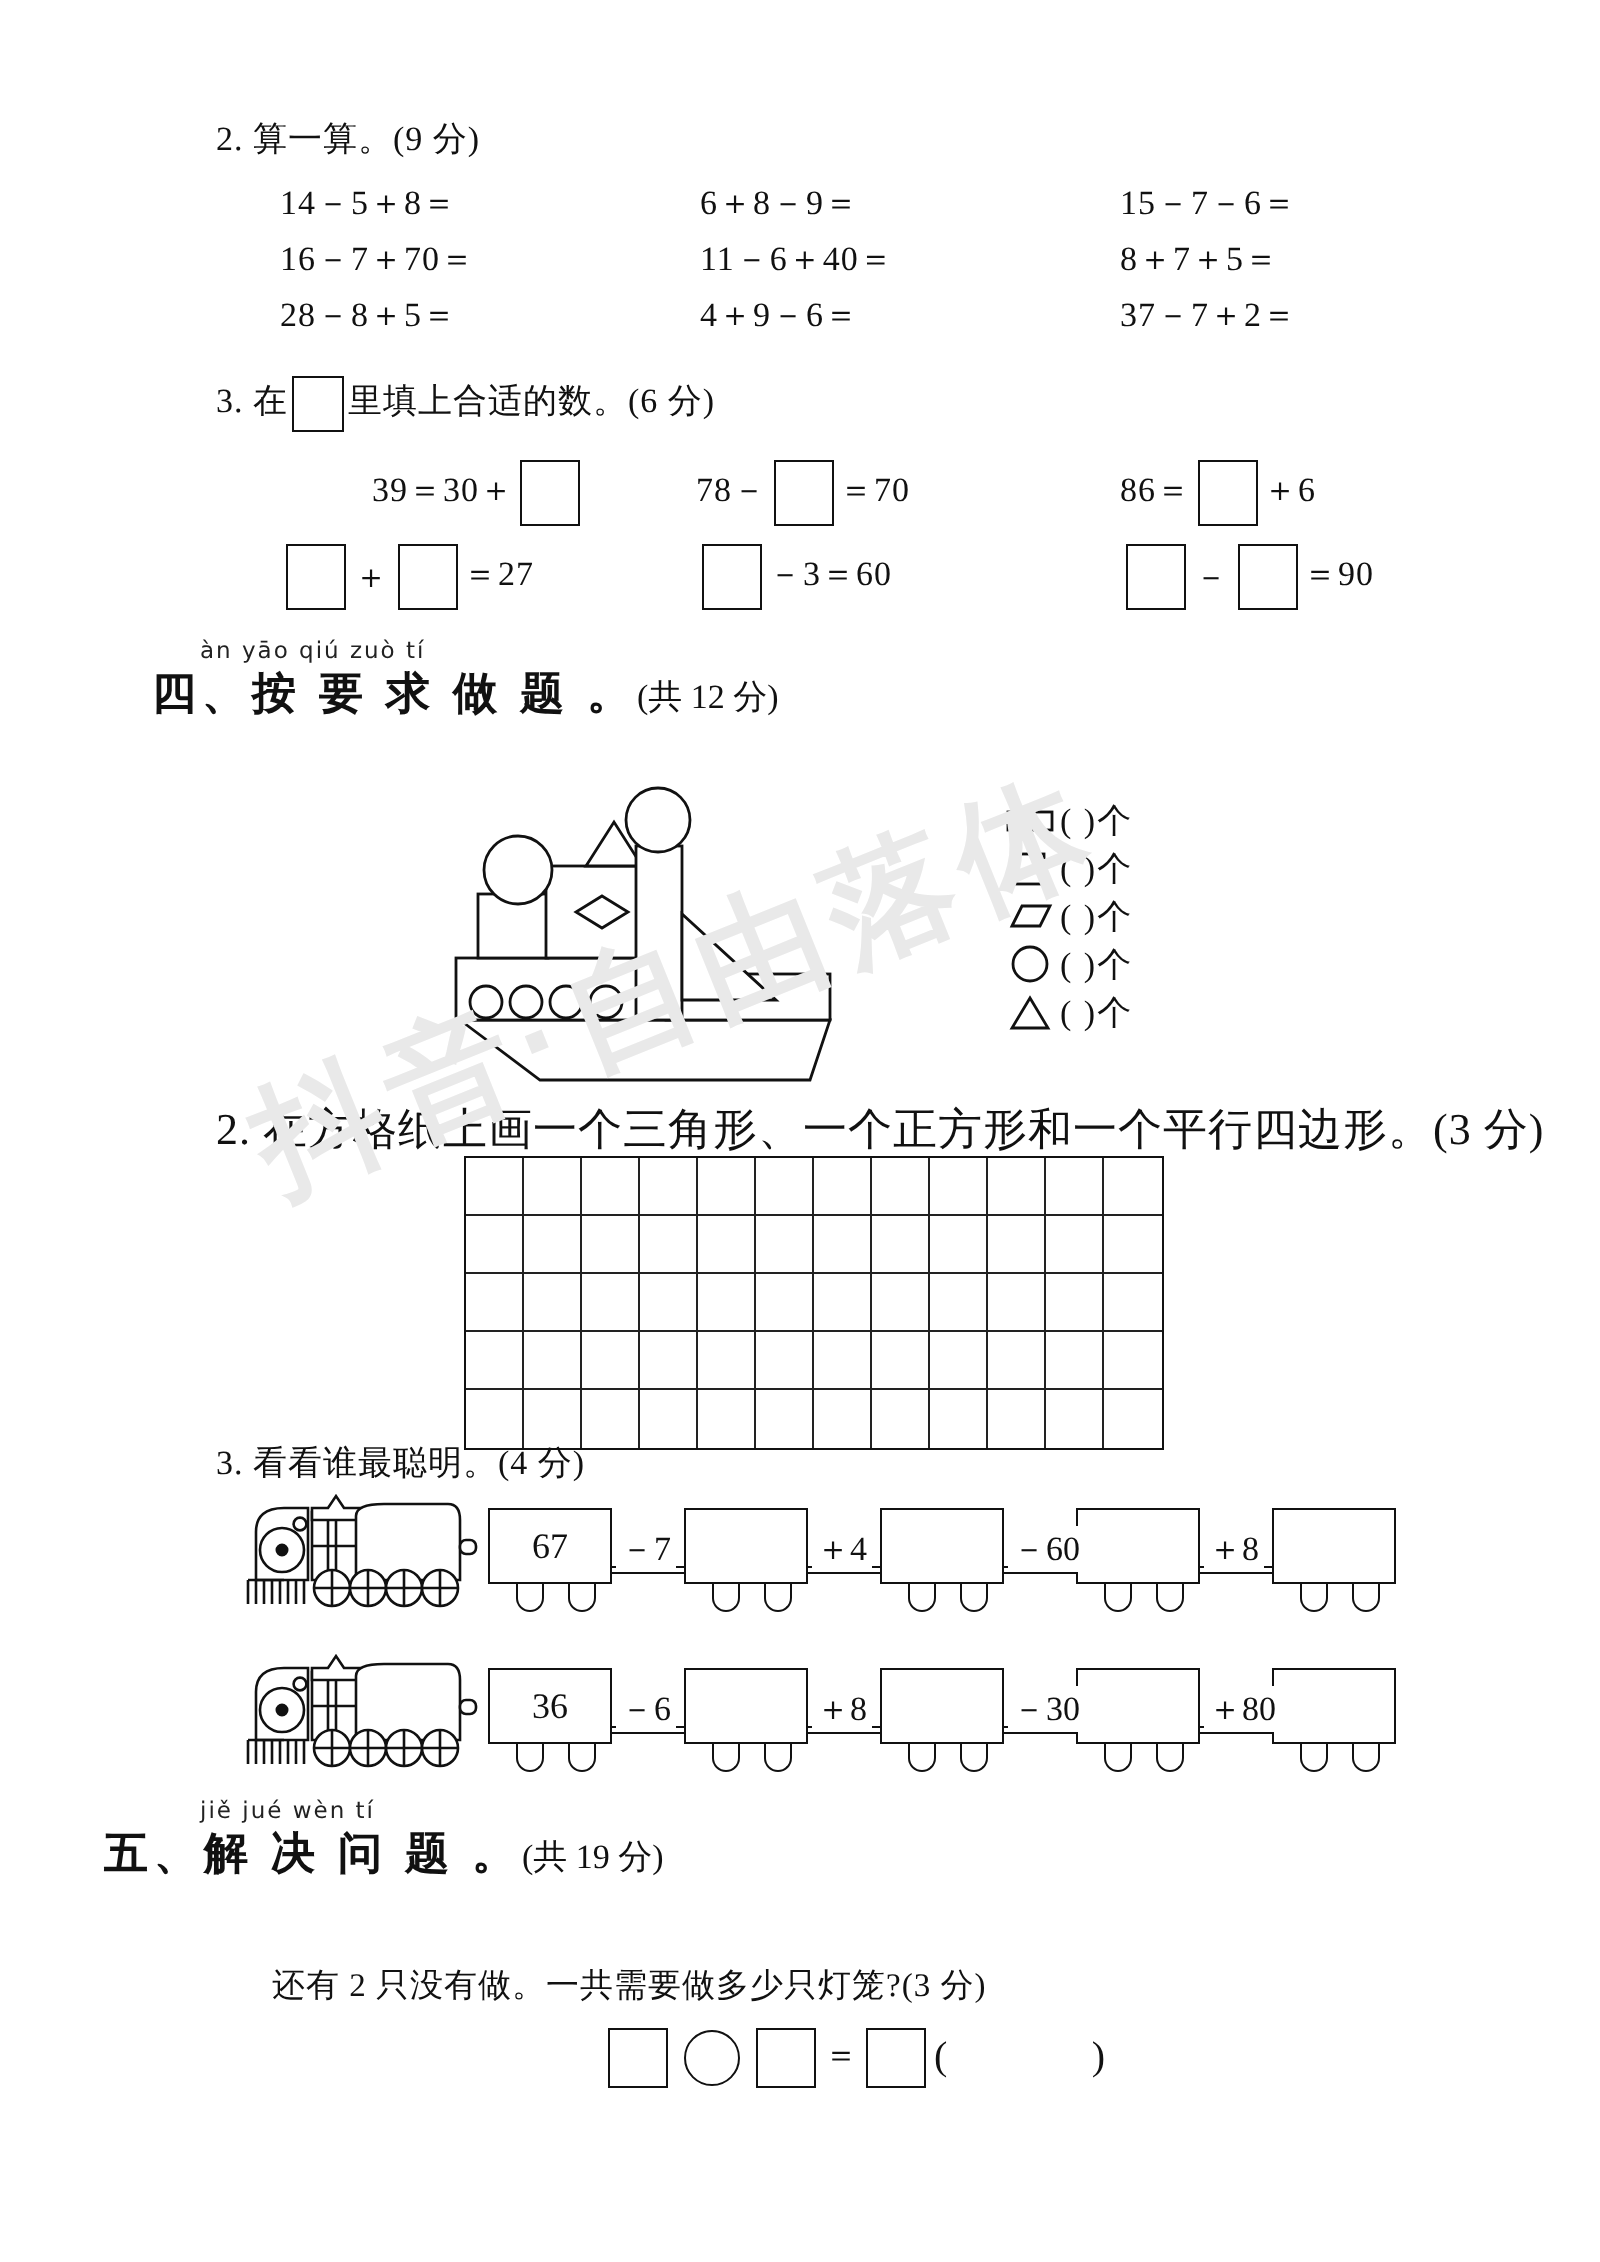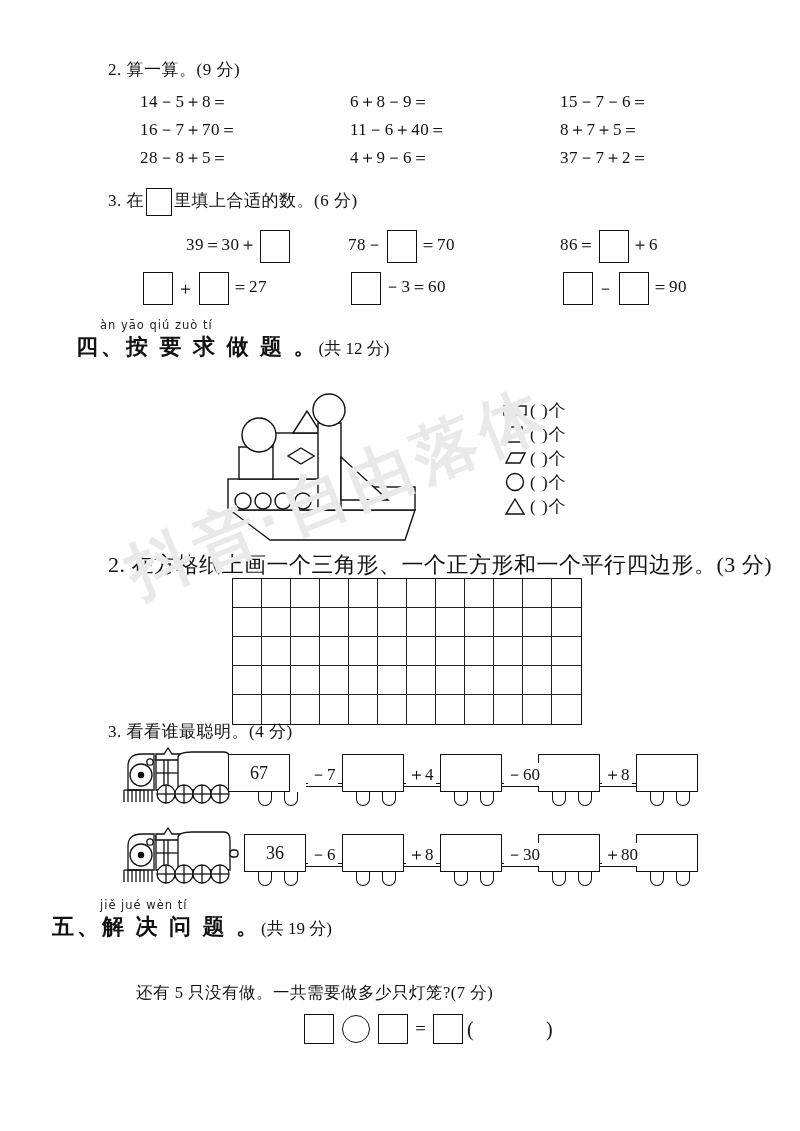--- a/index.html
+++ b/index.html
@@ -376,21 +376,21 @@
           <line x1="8" y1="42" x2="8" y2="54"></line>
           <line x1="12" y1="42" x2="12" y2="54"></line>
           <line x1="16" y1="42" x2="16" y2="54"></line>
           <line x1="20" y1="42" x2="20" y2="54"></line>
           <line x1="24" y1="42" x2="24" y2="54"></line>
           <line x1="28" y1="42" x2="28" y2="54"></line>
           <line x1="32" y1="42" x2="32" y2="54"></line>
           <rect x="110" y="22" width="8" height="7" rx="3"></rect>
         </g>
       </svg>
-      <div class="wagon" style="left: 108px; top: 6px; width: 62px; height: 38px;">67</div>
+      <div class="wagon" style="left: 124px; top: 6px; width: 62px; height: 38px;">67</div>
       <div class="wheel" style="left: 138px; top: 44px;"></div>
       <div class="wheel" style="left: 164px; top: 44px;"></div>
       <div class="coupler" style="left: 186px; top: 35px; width: 36px;"></div>
       <div class="op" style="left: 188px; top: 15px;">－7</div>
       <div class="wagon" style="left: 222px; top: 6px; width: 62px; height: 38px;"></div>
       <div class="wheel" style="left: 236px; top: 44px;"></div>
       <div class="wheel" style="left: 262px; top: 44px;"></div>
       <div class="coupler" style="left: 284px; top: 35px; width: 36px;"></div>
       <div class="op" style="left: 286px; top: 15px;">＋4</div>
       <div class="wagon" style="left: 320px; top: 6px; width: 62px; height: 38px;"></div>
@@ -466,20 +466,20 @@
       <div class="wagon" style="left: 516px; top: 6px; width: 62px; height: 38px;"></div>
       <div class="wheel" style="left: 530px; top: 44px;"></div>
       <div class="wheel" style="left: 556px; top: 44px;"></div>
     </div>
 
   <div class="pinyin" style="left:100px;top:898px;">jiě  jué  wèn   tí</div>
   <div class="sec-title" style="left:52px;top:912px;">
     <span>五、解 决 问 题 。</span><span class="sec-score">(共 19 分)</span>
   </div>
 
-  <div class="qhead" style="left:136px;top:982px;font-size:16.5px;">还有 5 只没有做。一共需要做多少只灯笼?(7 分)</div>
+  <div class="qhead" style="left:136px;top:982px;font-size:16.5px;">还有 2 只没有做。一共需要做多少只灯笼?(3 分)</div>
 
   <div class="ans-row" style="left:300px;top:1014px;">
     <span class="box box-ans"></span><span class="circ-op"></span><span class="box box-ans"></span><span>＝</span><span class="box box-ans"></span><span class="paren">(</span>
     <span style="display:inline-block;width:68px;"></span><span class="paren">)</span>
   </div>
 
 </div>
 
 </body></html>

